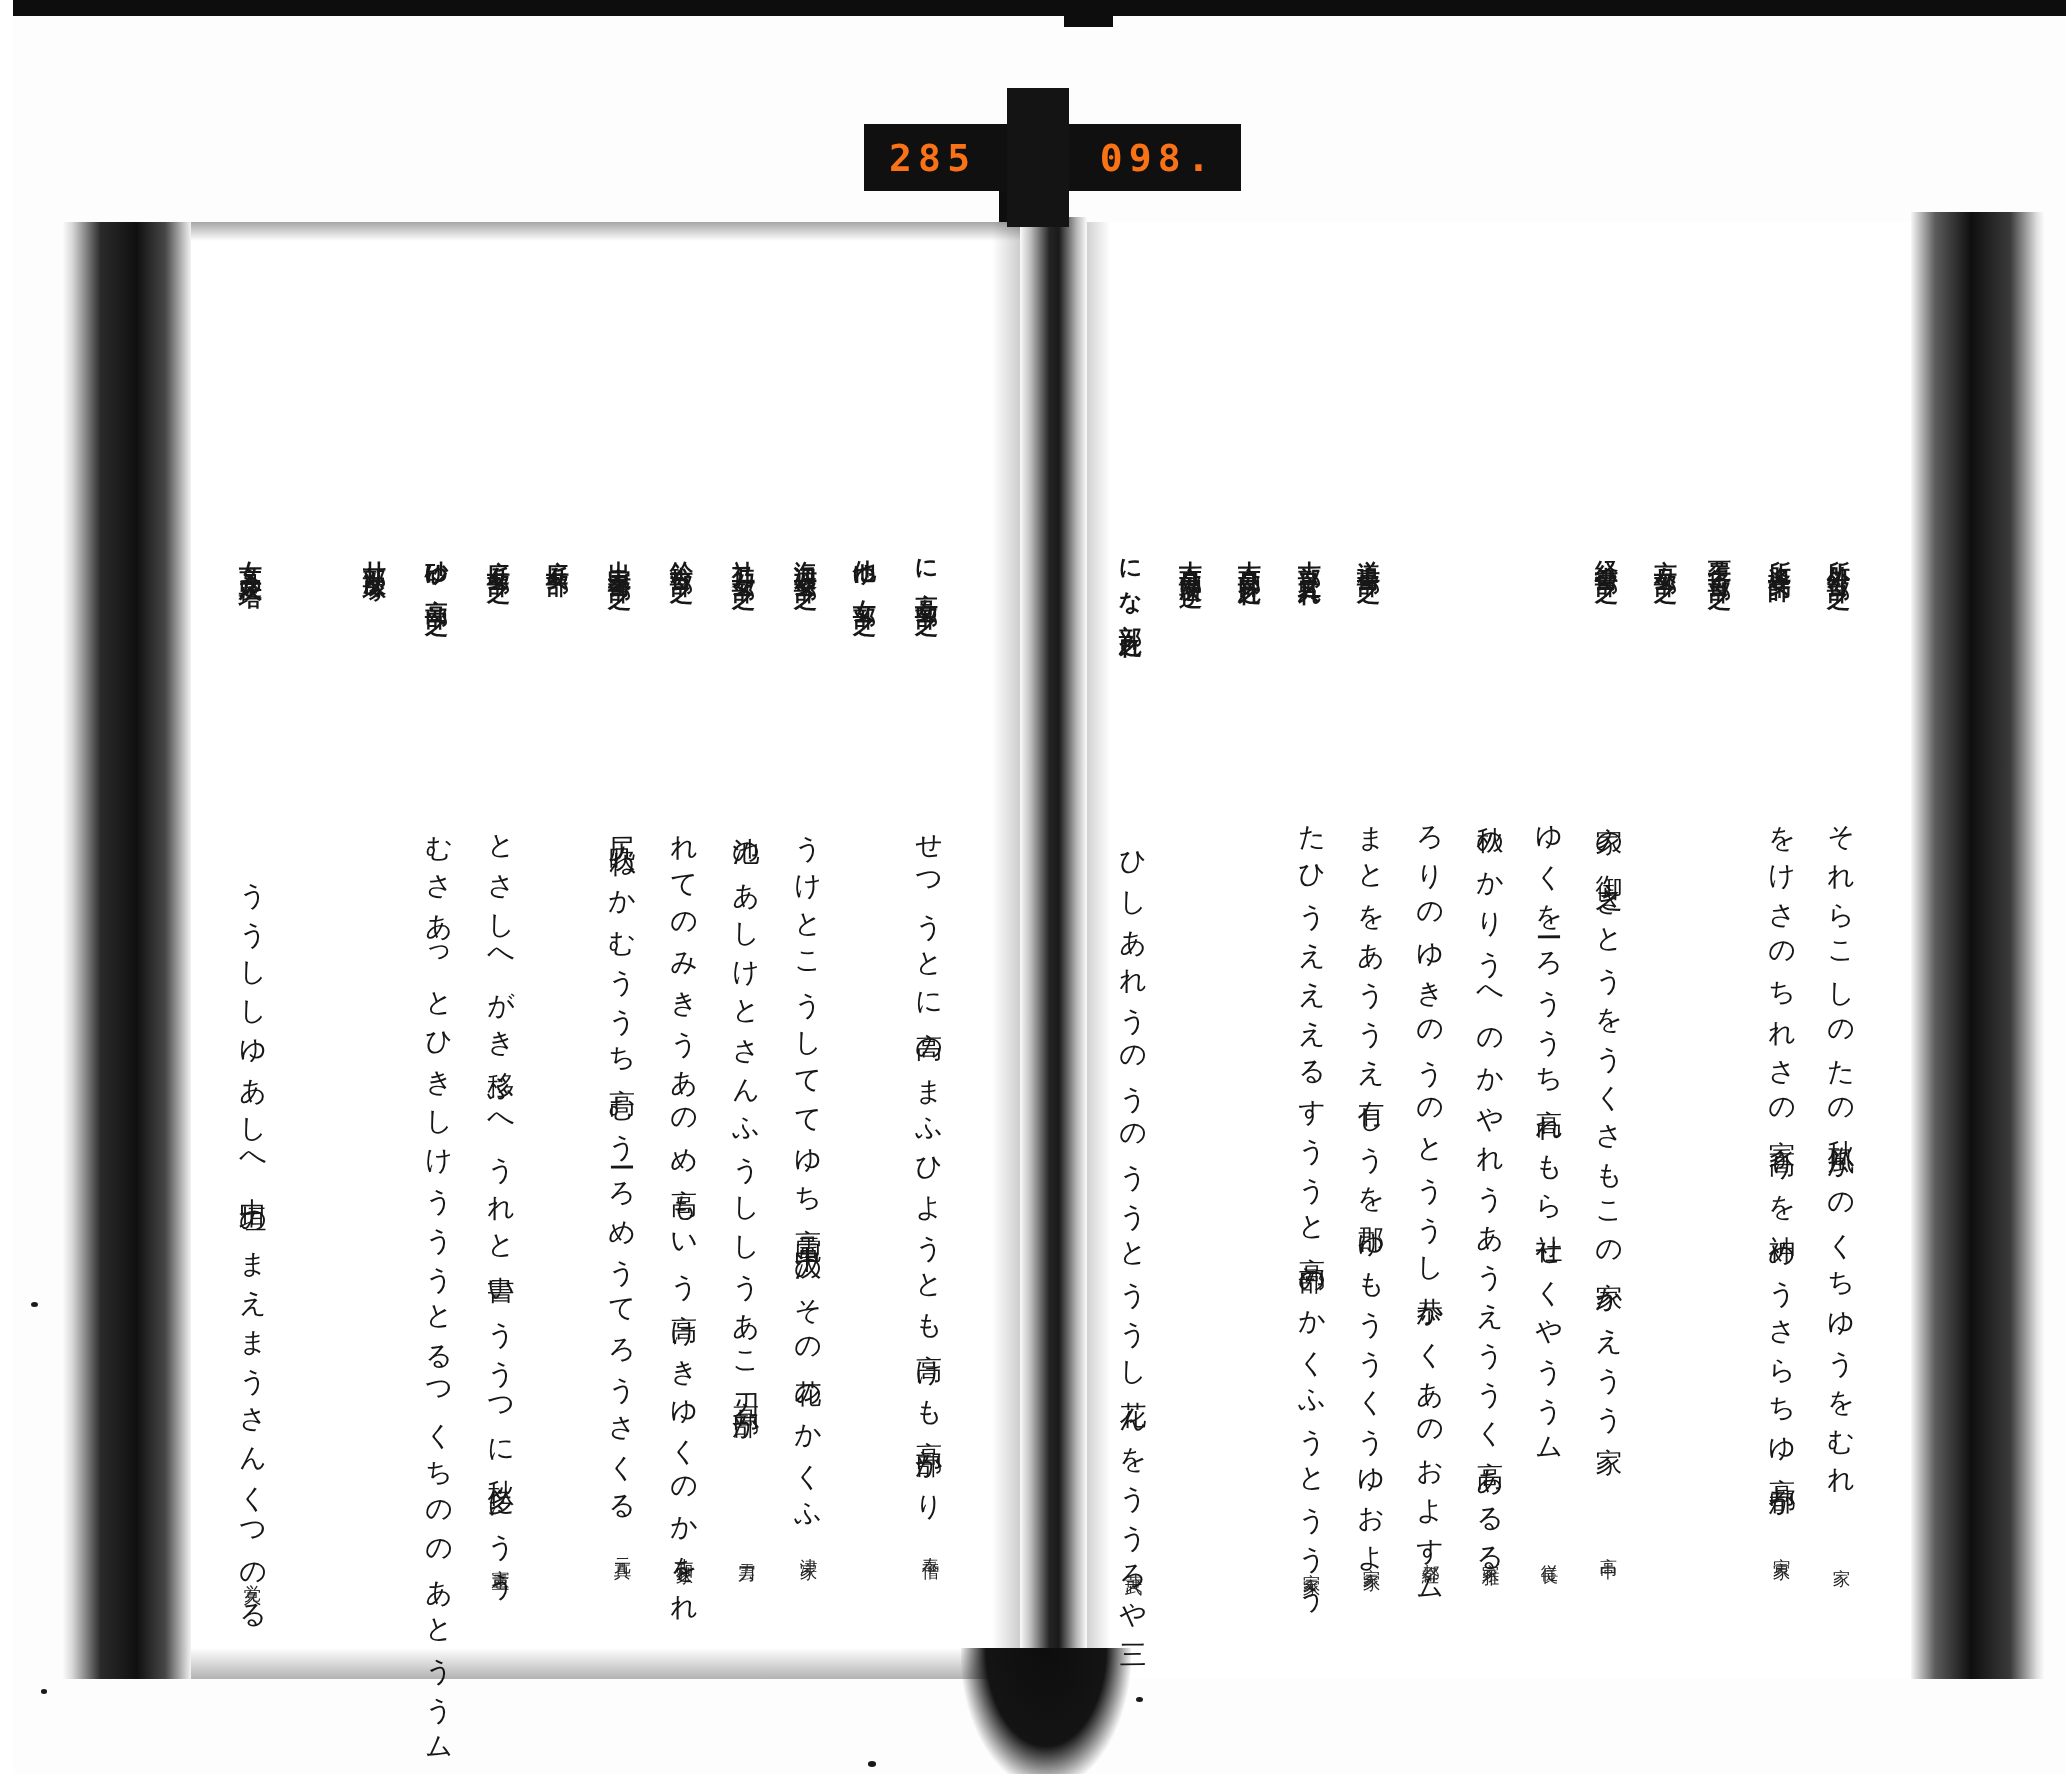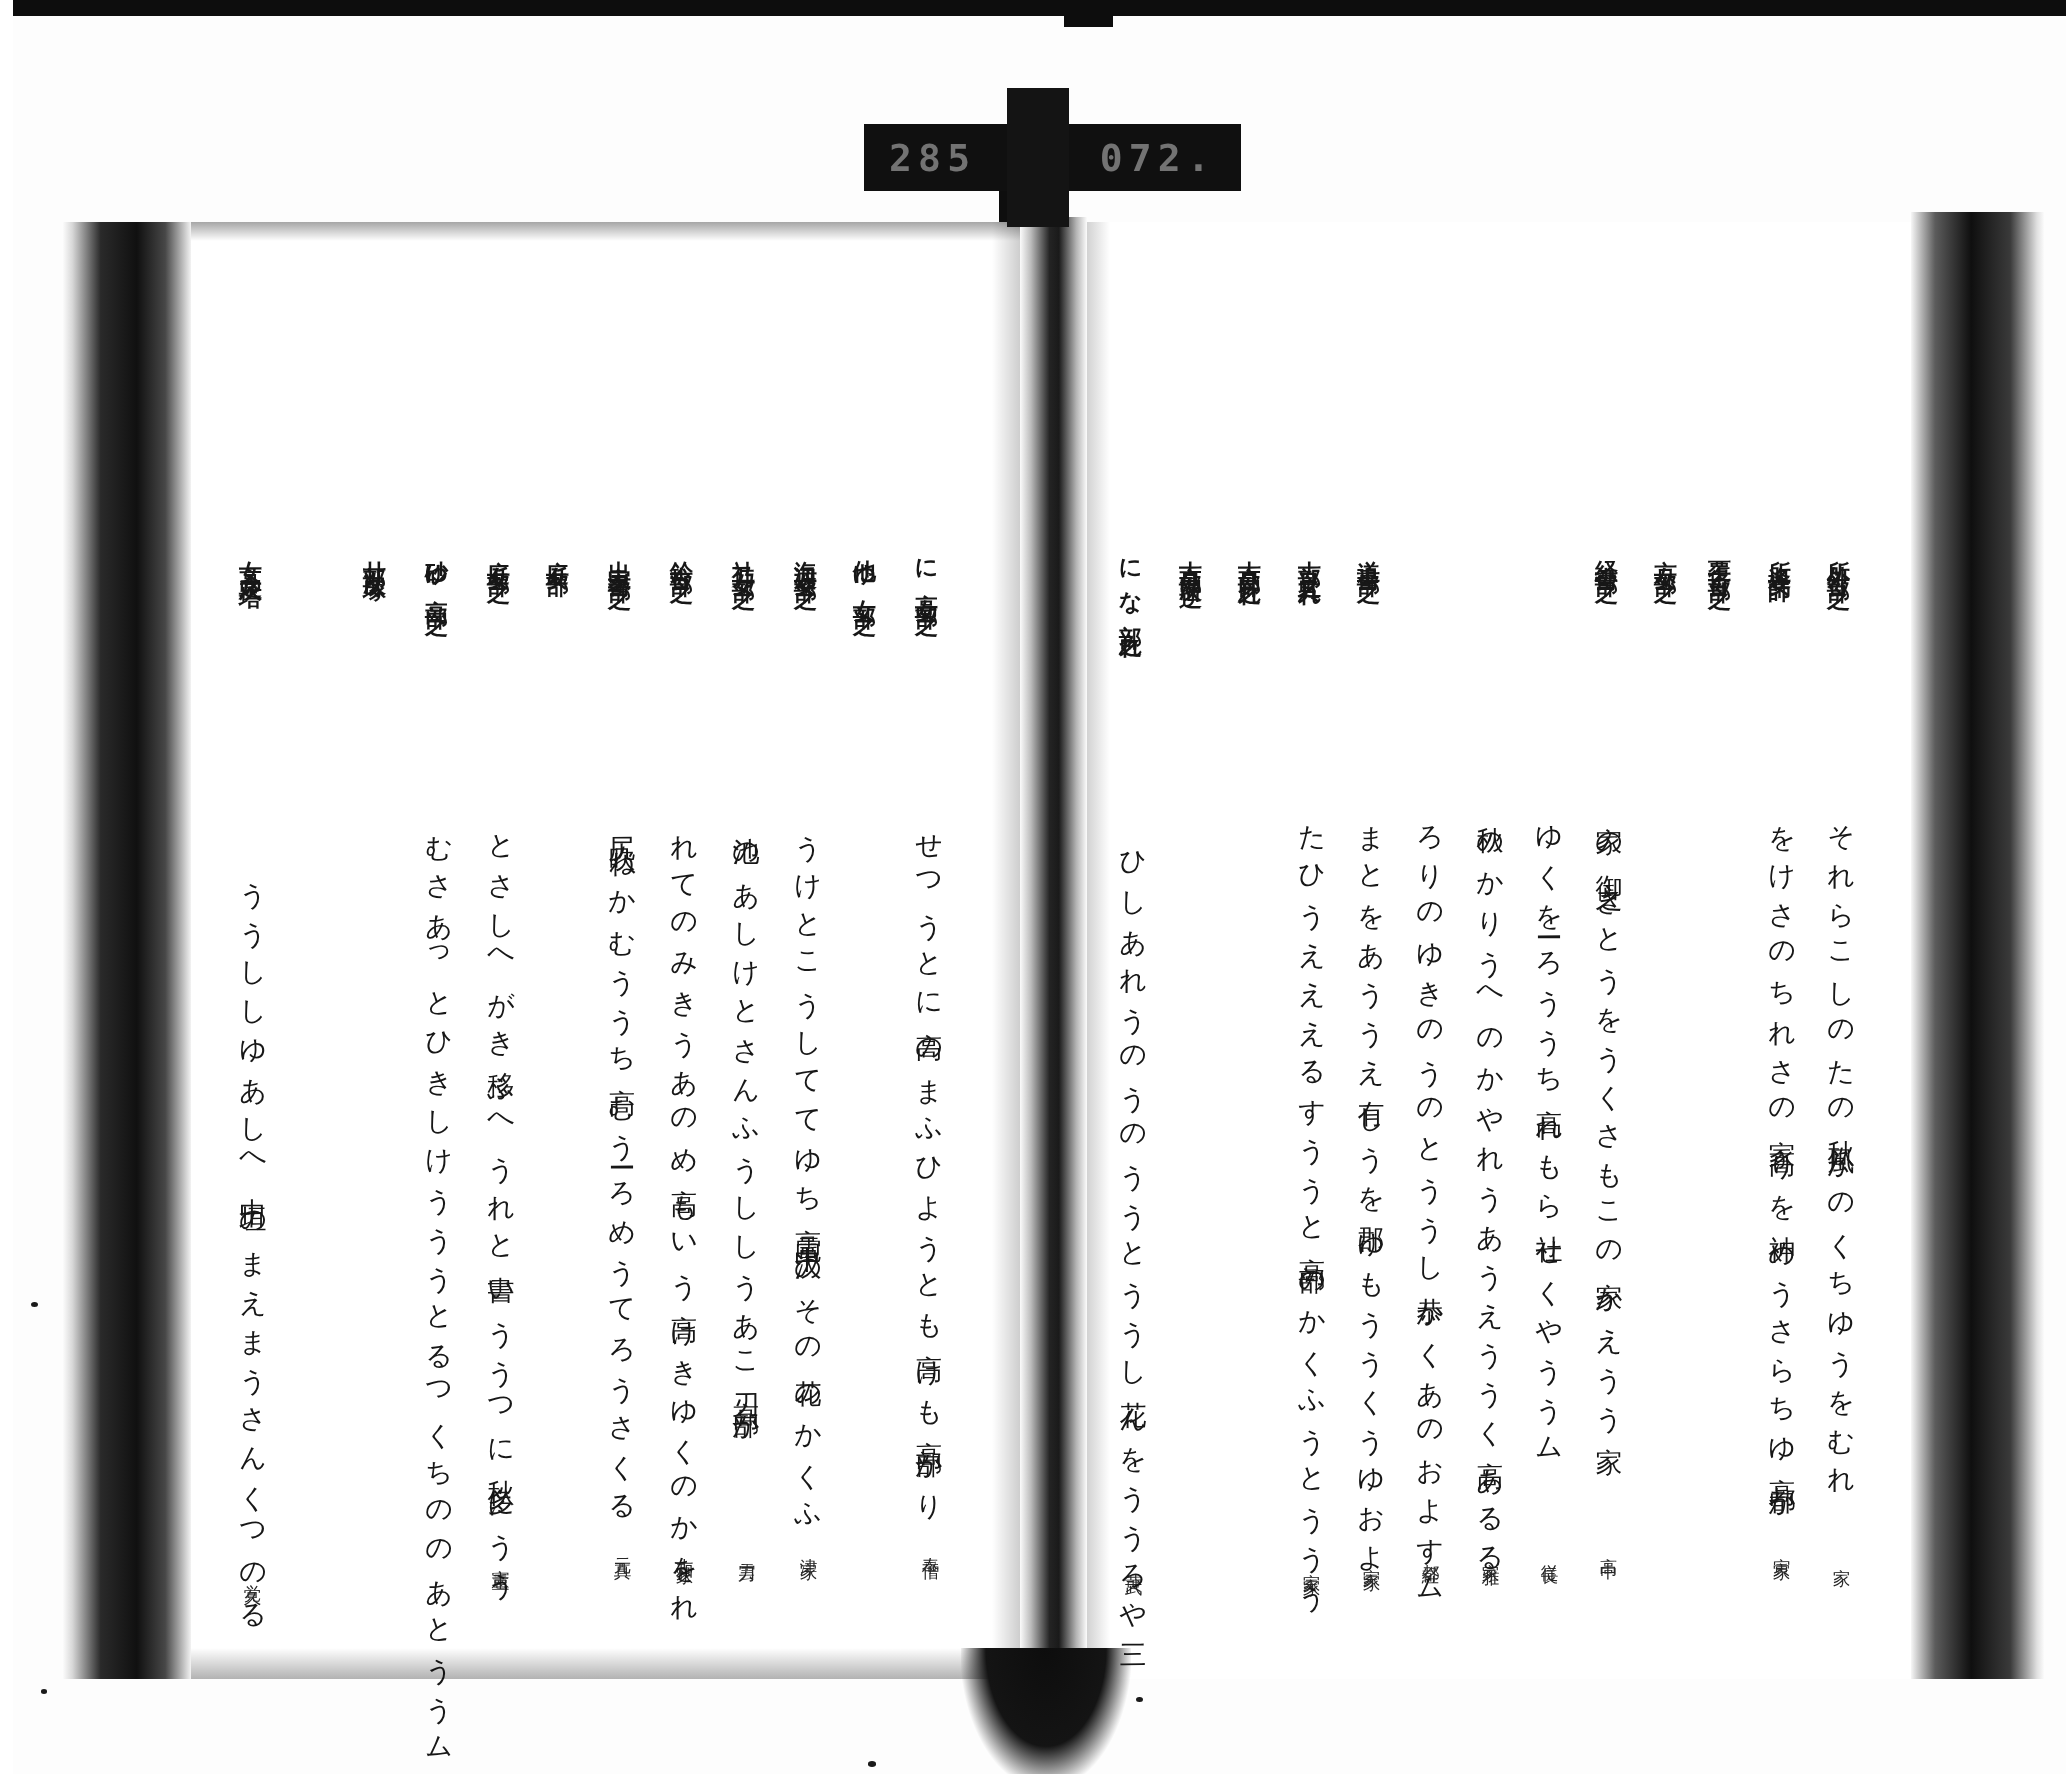--- a/index.html
+++ b/index.html
@@ -56,21 +56,21 @@
     width: 377px;
     height: 67px;
     background: #101010;
     display: flex;
     align-items: center;
     justify-content: space-between;
     padding: 0 25px;
     box-sizing: border-box;
   }
   .counter-digits {
-    color: #737373;
+    color: #f97316;
     font-family: "DejaVu Sans Mono", monospace;
     font-size: 38px;
     letter-spacing: 6.2px;
     line-height: 1;
     font-weight: 700;
   }
   .counter-stem {
     position: absolute;
     left: 999px;
     top: 191px;
@@ -210,21 +210,21 @@
 <body>
 
 <div class="film">
 
   <div class="film-top-band"></div>
   <div class="film-top-notch"></div>
   <div class="film-left-edge"></div>
 
   <div class="counter">
     <span class="counter-digits">285</span>
-    <span class="counter-digits">072.</span>
+    <span class="counter-digits">098.</span>
   </div>
   <div class="counter-stem"></div>
 
   <div class="book">
 
     <div class="page page-left">
       <div class="cols">
 
         <div class="col" style="left:733px; top:320px; height:207px;">
           <span class="head">に高女部之</span>

